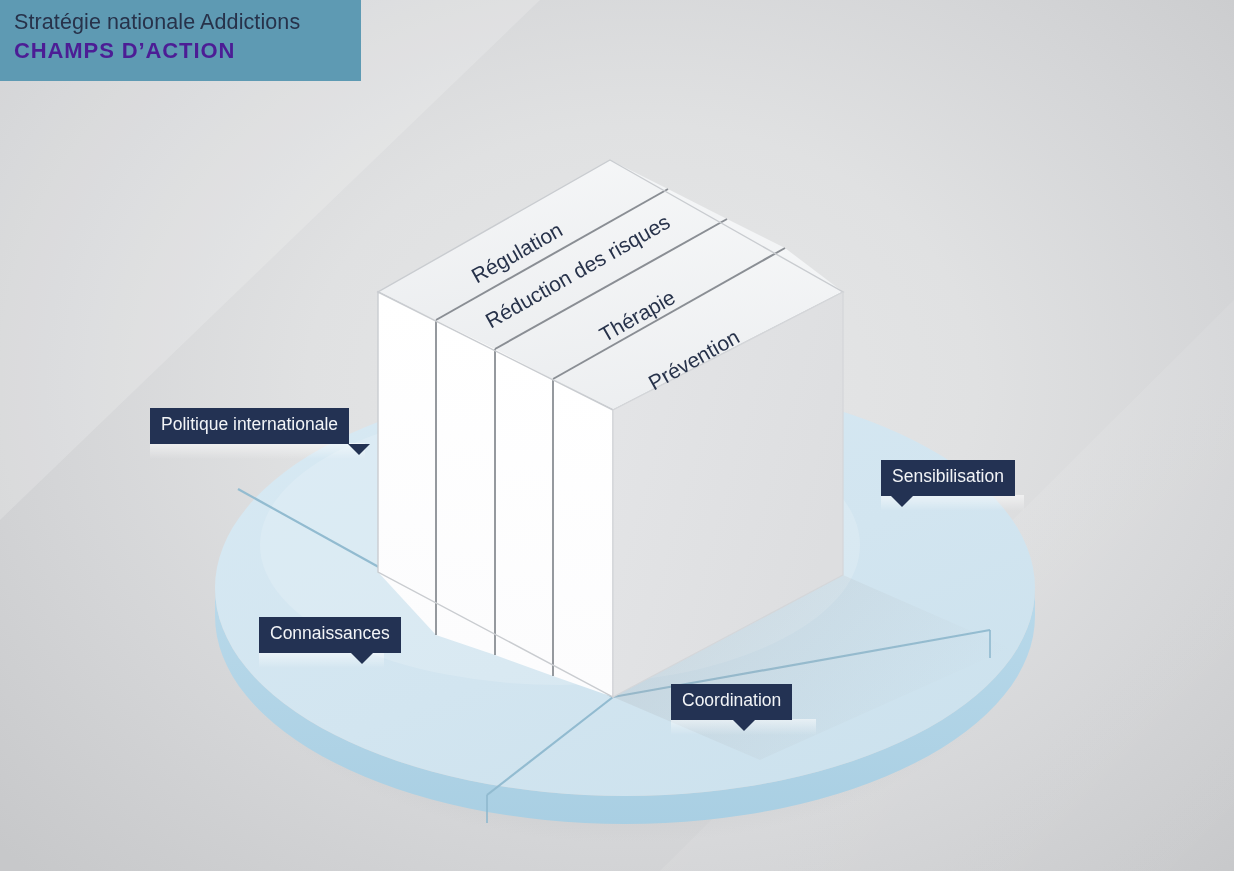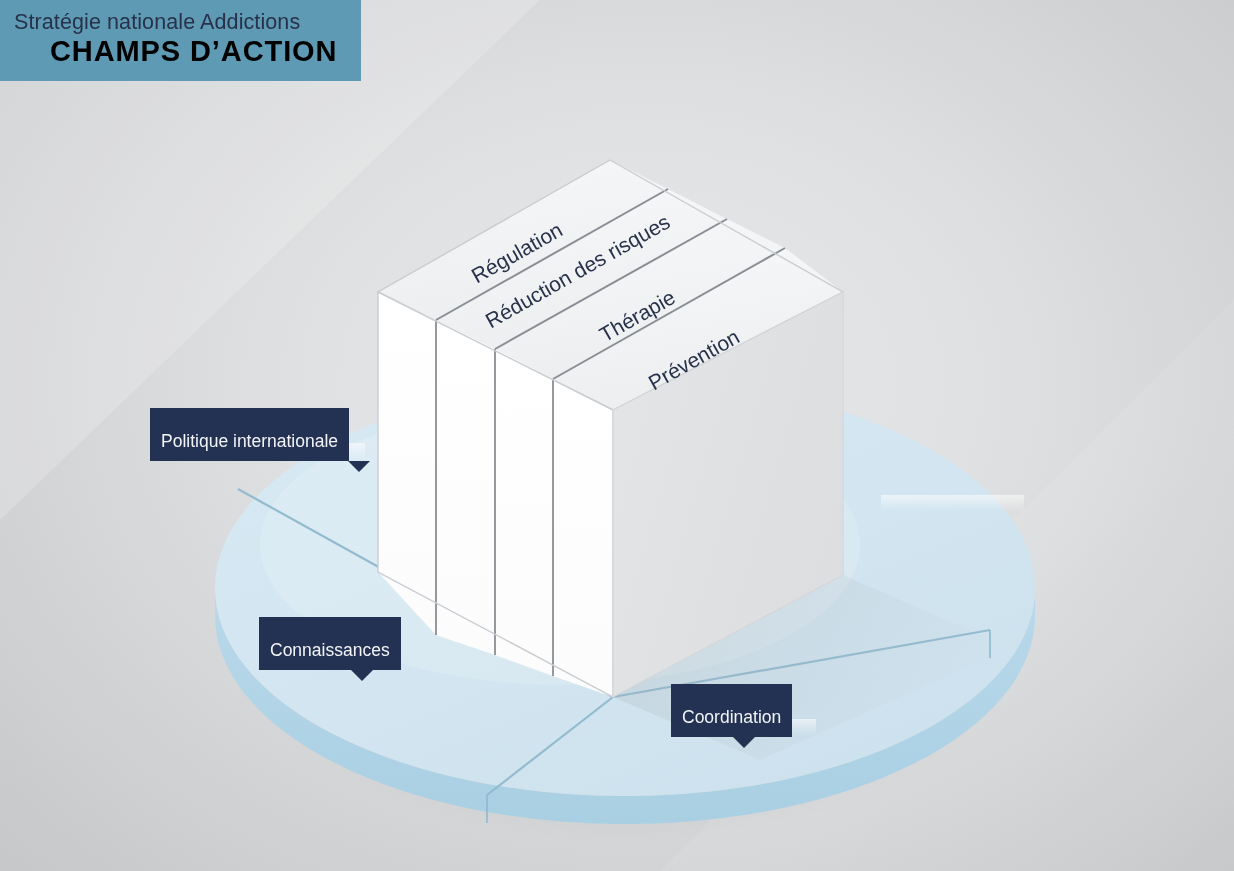--- a/index.html
+++ b/index.html
@@ -23,38 +23,37 @@
     padding:9px 0 0 14px;
   }
   #header .line1{
     color:#27324a;
     font-size:21.5px;
     line-height:27px;
     letter-spacing:.1px;
     white-space:nowrap;
   }
   #header .line2{
-    color:#000000;
-    font-size:29px;
+    color:#4c1d95;
+    font-size:22px;
     line-height:30px;
     font-weight:bold;
     letter-spacing:.9px;
     white-space:nowrap;
-    margin-left:36px;
   }
   
   #scene{position:absolute;left:0;top:0;width:1234px;height:871px;z-index:10;}
   
   .callout{
     position:absolute;z-index:30;
     background:#233253;
     color:#f2f4f7;
     font-size:17.5px;
     line-height:1;
-    padding:25px 11px 10px 11px;
+    padding:8px 11px 10px 11px;
     white-space:nowrap;
     box-sizing:border-box;
   }
   .callout .tip{
     position:absolute;bottom:-11px;
     width:0;height:0;
     border-left:11px solid transparent;
     border-right:11px solid transparent;
     border-top:11px solid #233253;
   }
@@ -223,14 +222,18 @@
   <div class="callout c-coord">
     <span>Connaissances</span>
     <span class="tip"></span>
   </div>
 
   <div class="callout c-conn">
     <span>Coordination</span>
     <span class="tip"></span>
   </div>
 
+  <div class="callout c-sens">
+    <span>Sensibilisation</span>
+    <span class="tip"></span>
+  </div>
 
 </div>
 
 </body></html>

